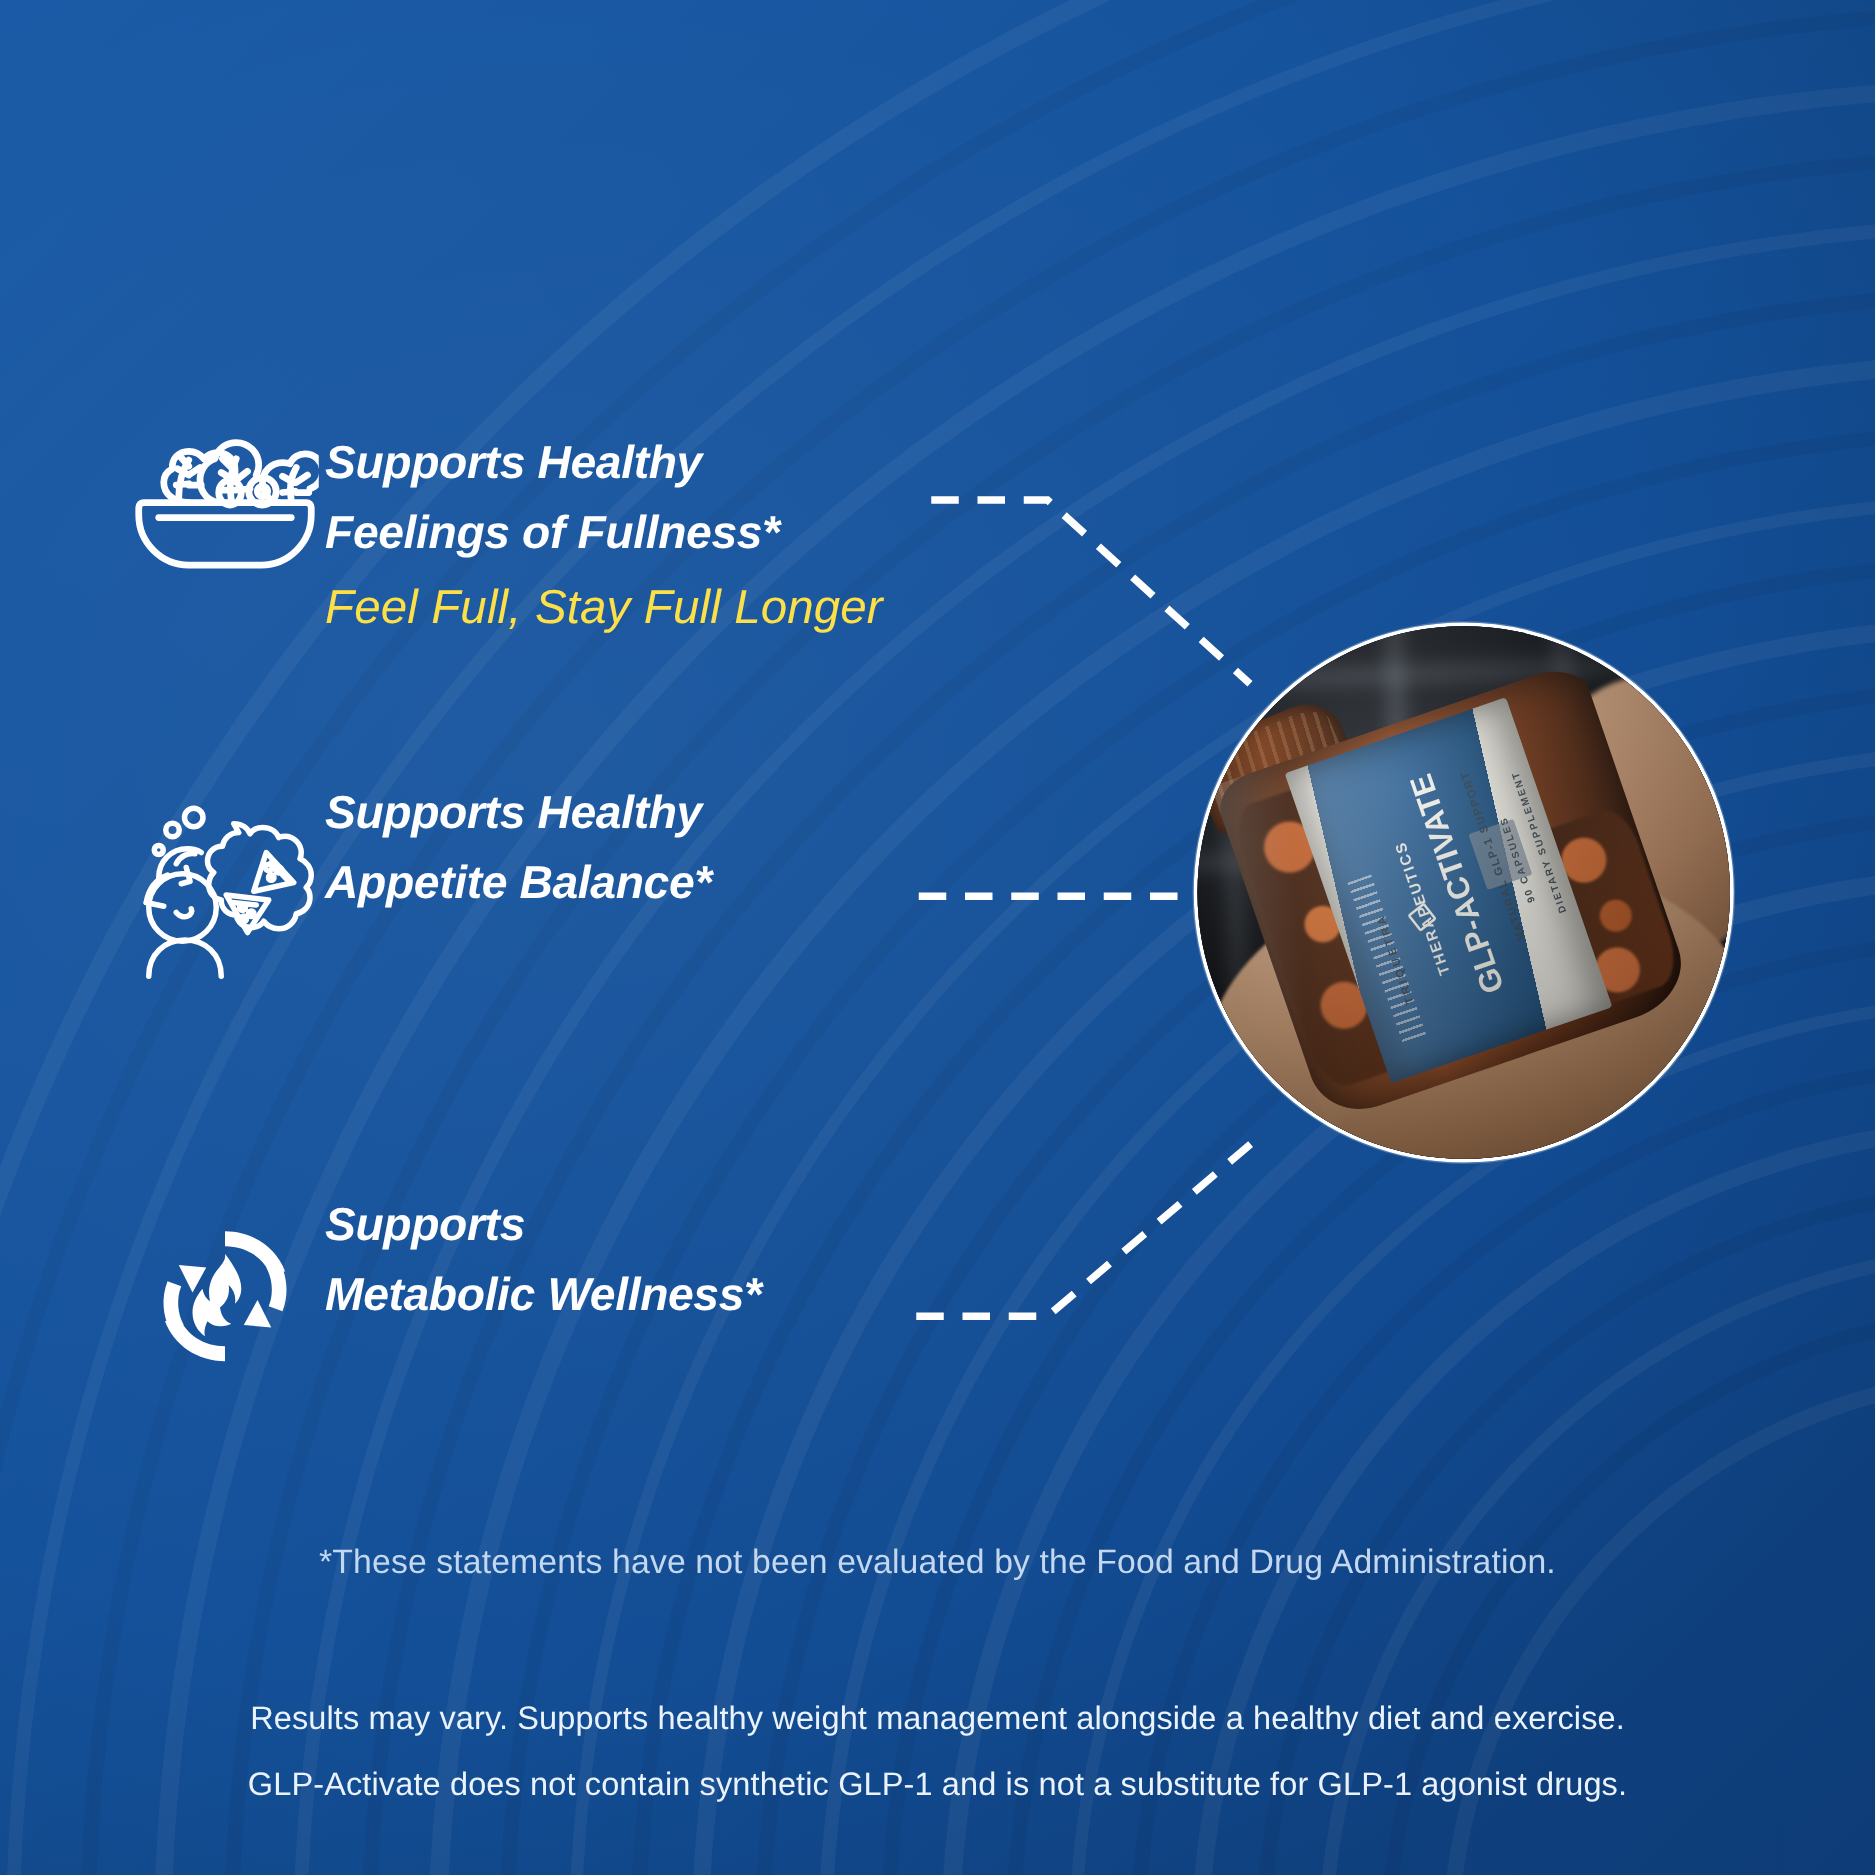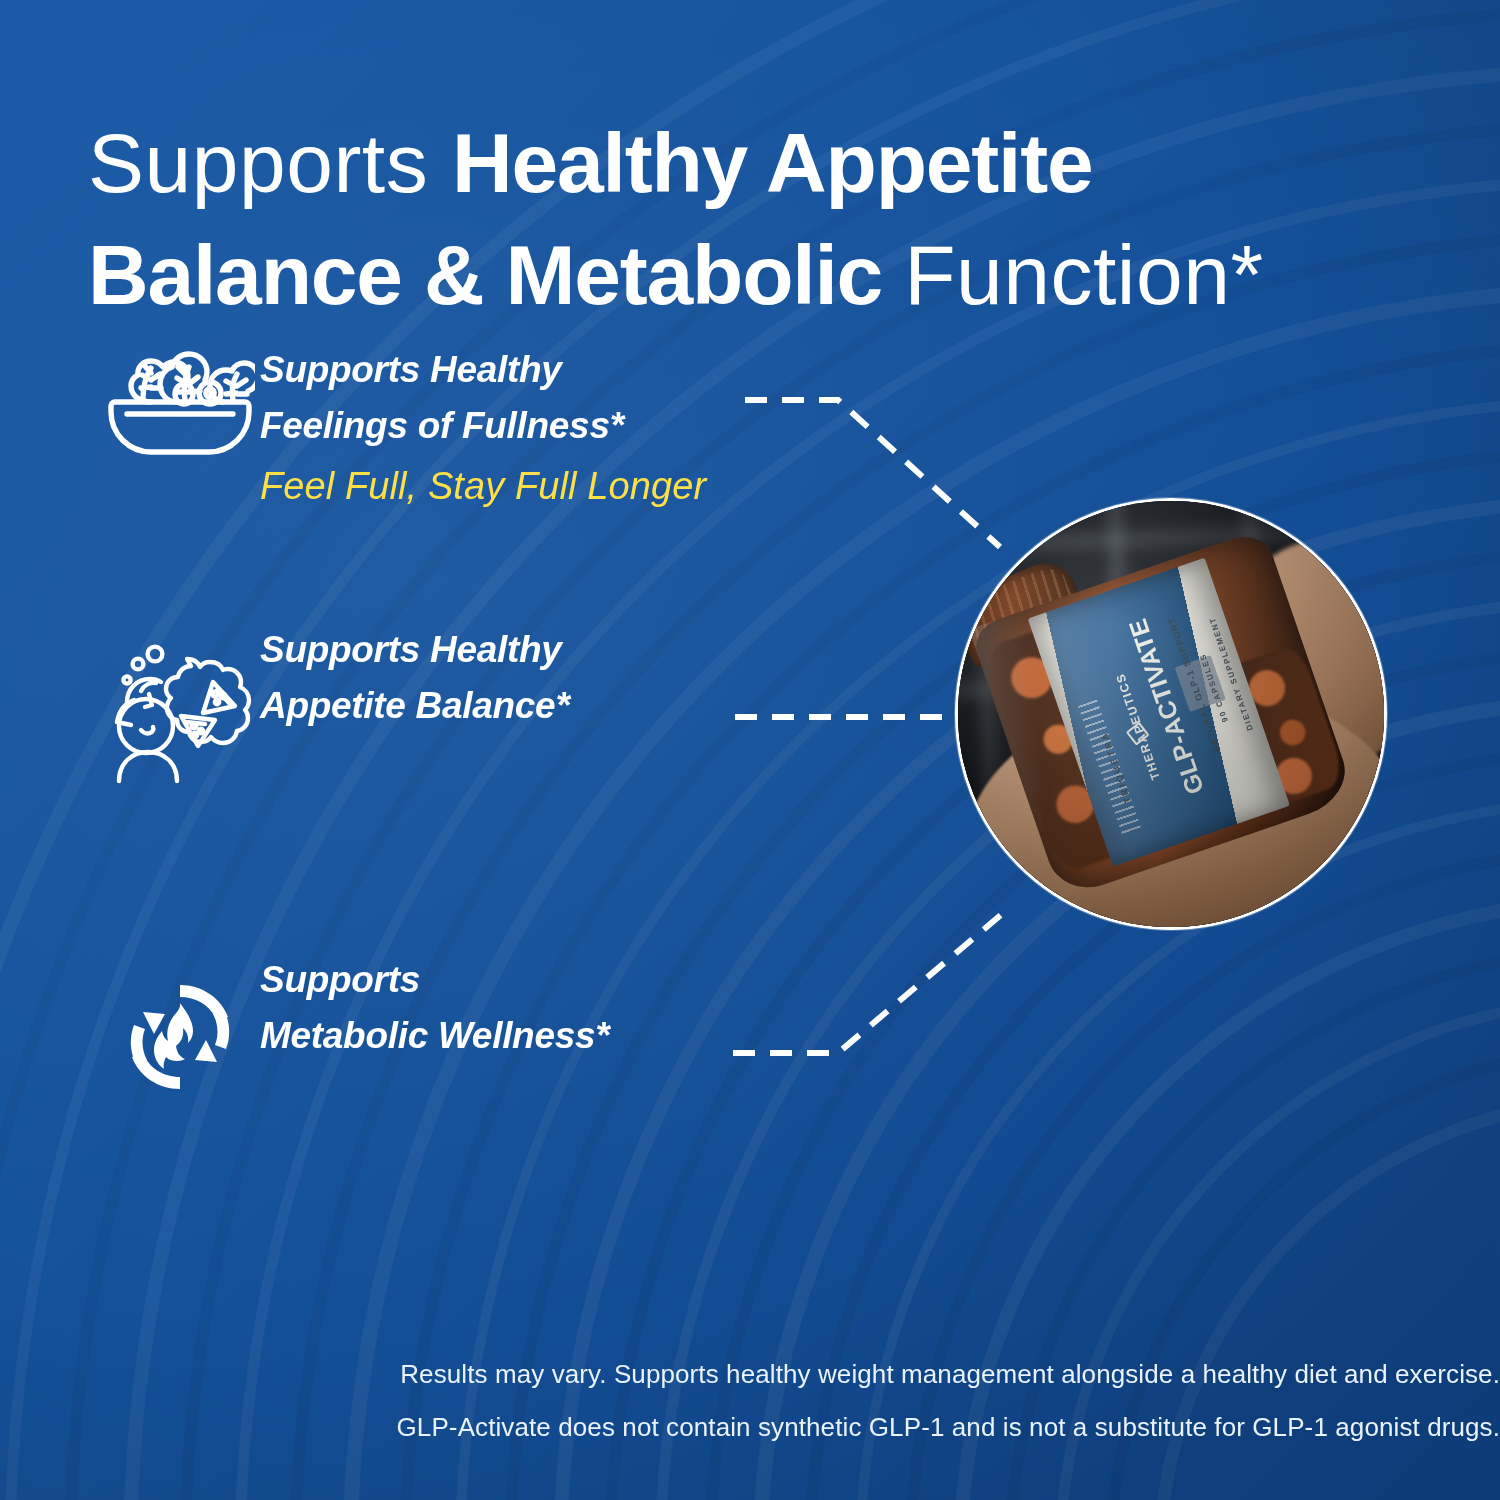--- a/index.html
+++ b/index.html
@@ -386,21 +386,21 @@
     top: 1348px;
     width: 1500px;
     z-index: 3;
     text-align: center;
     font-size: 26px;
     font-weight: 300;
     line-height: 2.05;
     color: #eaf2fb;
     letter-spacing: 0.1px;
   }
-  .footer-note .ln { display: block; text-align: right; }
+  .footer-note .ln { display: block; }
 </style>
 </head>
 <body>
 
 <div class="poster">
 
   <svg class="bg-rings" width="1500" height="1500" viewBox="0 0 1500 1500" aria-hidden="true">
     <defs>
       <linearGradient id="baseGrad" x1="0" y1="0" x2="1" y2="1">
         <stop offset="0%" stop-color="#1a5aa6"></stop>
@@ -437,24 +437,20 @@
       <circle cx="1620" cy="1560" r="1110" stroke-width="12"></circle>
       <circle cx="1620" cy="1560" r="1215" stroke-width="12"></circle>
       <circle cx="1620" cy="1560" r="1325" stroke-width="12"></circle>
       <circle cx="1620" cy="1560" r="1435" stroke-width="12"></circle>
       <circle cx="1620" cy="1560" r="1550" stroke-width="12"></circle>
       <circle cx="1620" cy="1560" r="1670" stroke-width="12"></circle>
     </g>
   </svg>
   <div class="bg-vignette"></div>
 
-  <h1 class="headline">
-    <span class="ln"><span class="h-light">Supports </span><span class="h-bold">Healthy Appetite</span></span>
-    <span class="ln"><span class="h-bold">Balance &amp; Metabolic </span><span class="h-light">Function*</span></span>
-  </h1>
 
   <div class="feature" id="feature-0">
     <div class="ficon">
       <svg width="150" height="118" viewBox="0 0 150 118" fill="none" stroke="#ffffff" stroke-width="5.4" stroke-linecap="round" stroke-linejoin="round" aria-hidden="true">
         <path d="M10 62 h130 a4 4 0 0 1 4 4 v6 c0 22-18 40-40 40 H46 c-22 0-40-18-40-40 v-6 a4 4 0 0 1 4-4 z"></path>
         <path d="M22 74 h106"></path>
         <path d="M46 62 c-12 0-20-7-20-16 0-5 3-9 7-11 -1-8 5-14 13-14 5 0 9 2 12 6 3-3 7-5 11-5 8 0 14 6 14 14 0 1 0 2 0 3"></path>
         <path d="M38 58 c0-12 3-22 8-30"></path>
         <path d="M46 40 l-9-5 M46 47 l-10 1 M46 33 l-7-8 M46 40 l9-6 M46 48 l10 0"></path>
         <path d="M72 62 c-10 0-17-8-17-18 0-8 5-15 12-17 2-8 9-13 17-13 10 0 18 8 18 18 0 3-1 6-2 8"></path>
@@ -566,20 +562,21 @@
           </div>
           <div class="glass-gloss"></div>
         </div>
       </div>
 
       <div class="photo-grade"></div>
     </div>
   </div>
 
   <div class="fda-note">
+    <span class="ln">*These statements have not been evaluated by the Food and Drug Administration.</span>
   </div>
 
   <div class="footer-note">
     <span class="ln">Results may vary. Supports healthy weight management alongside a healthy diet and exercise.</span>
     <span class="ln">GLP-Activate does not contain synthetic GLP-1 and is not a substitute for GLP-1 agonist drugs.</span>
   </div>
 
 </div>
 
 </body></html>

